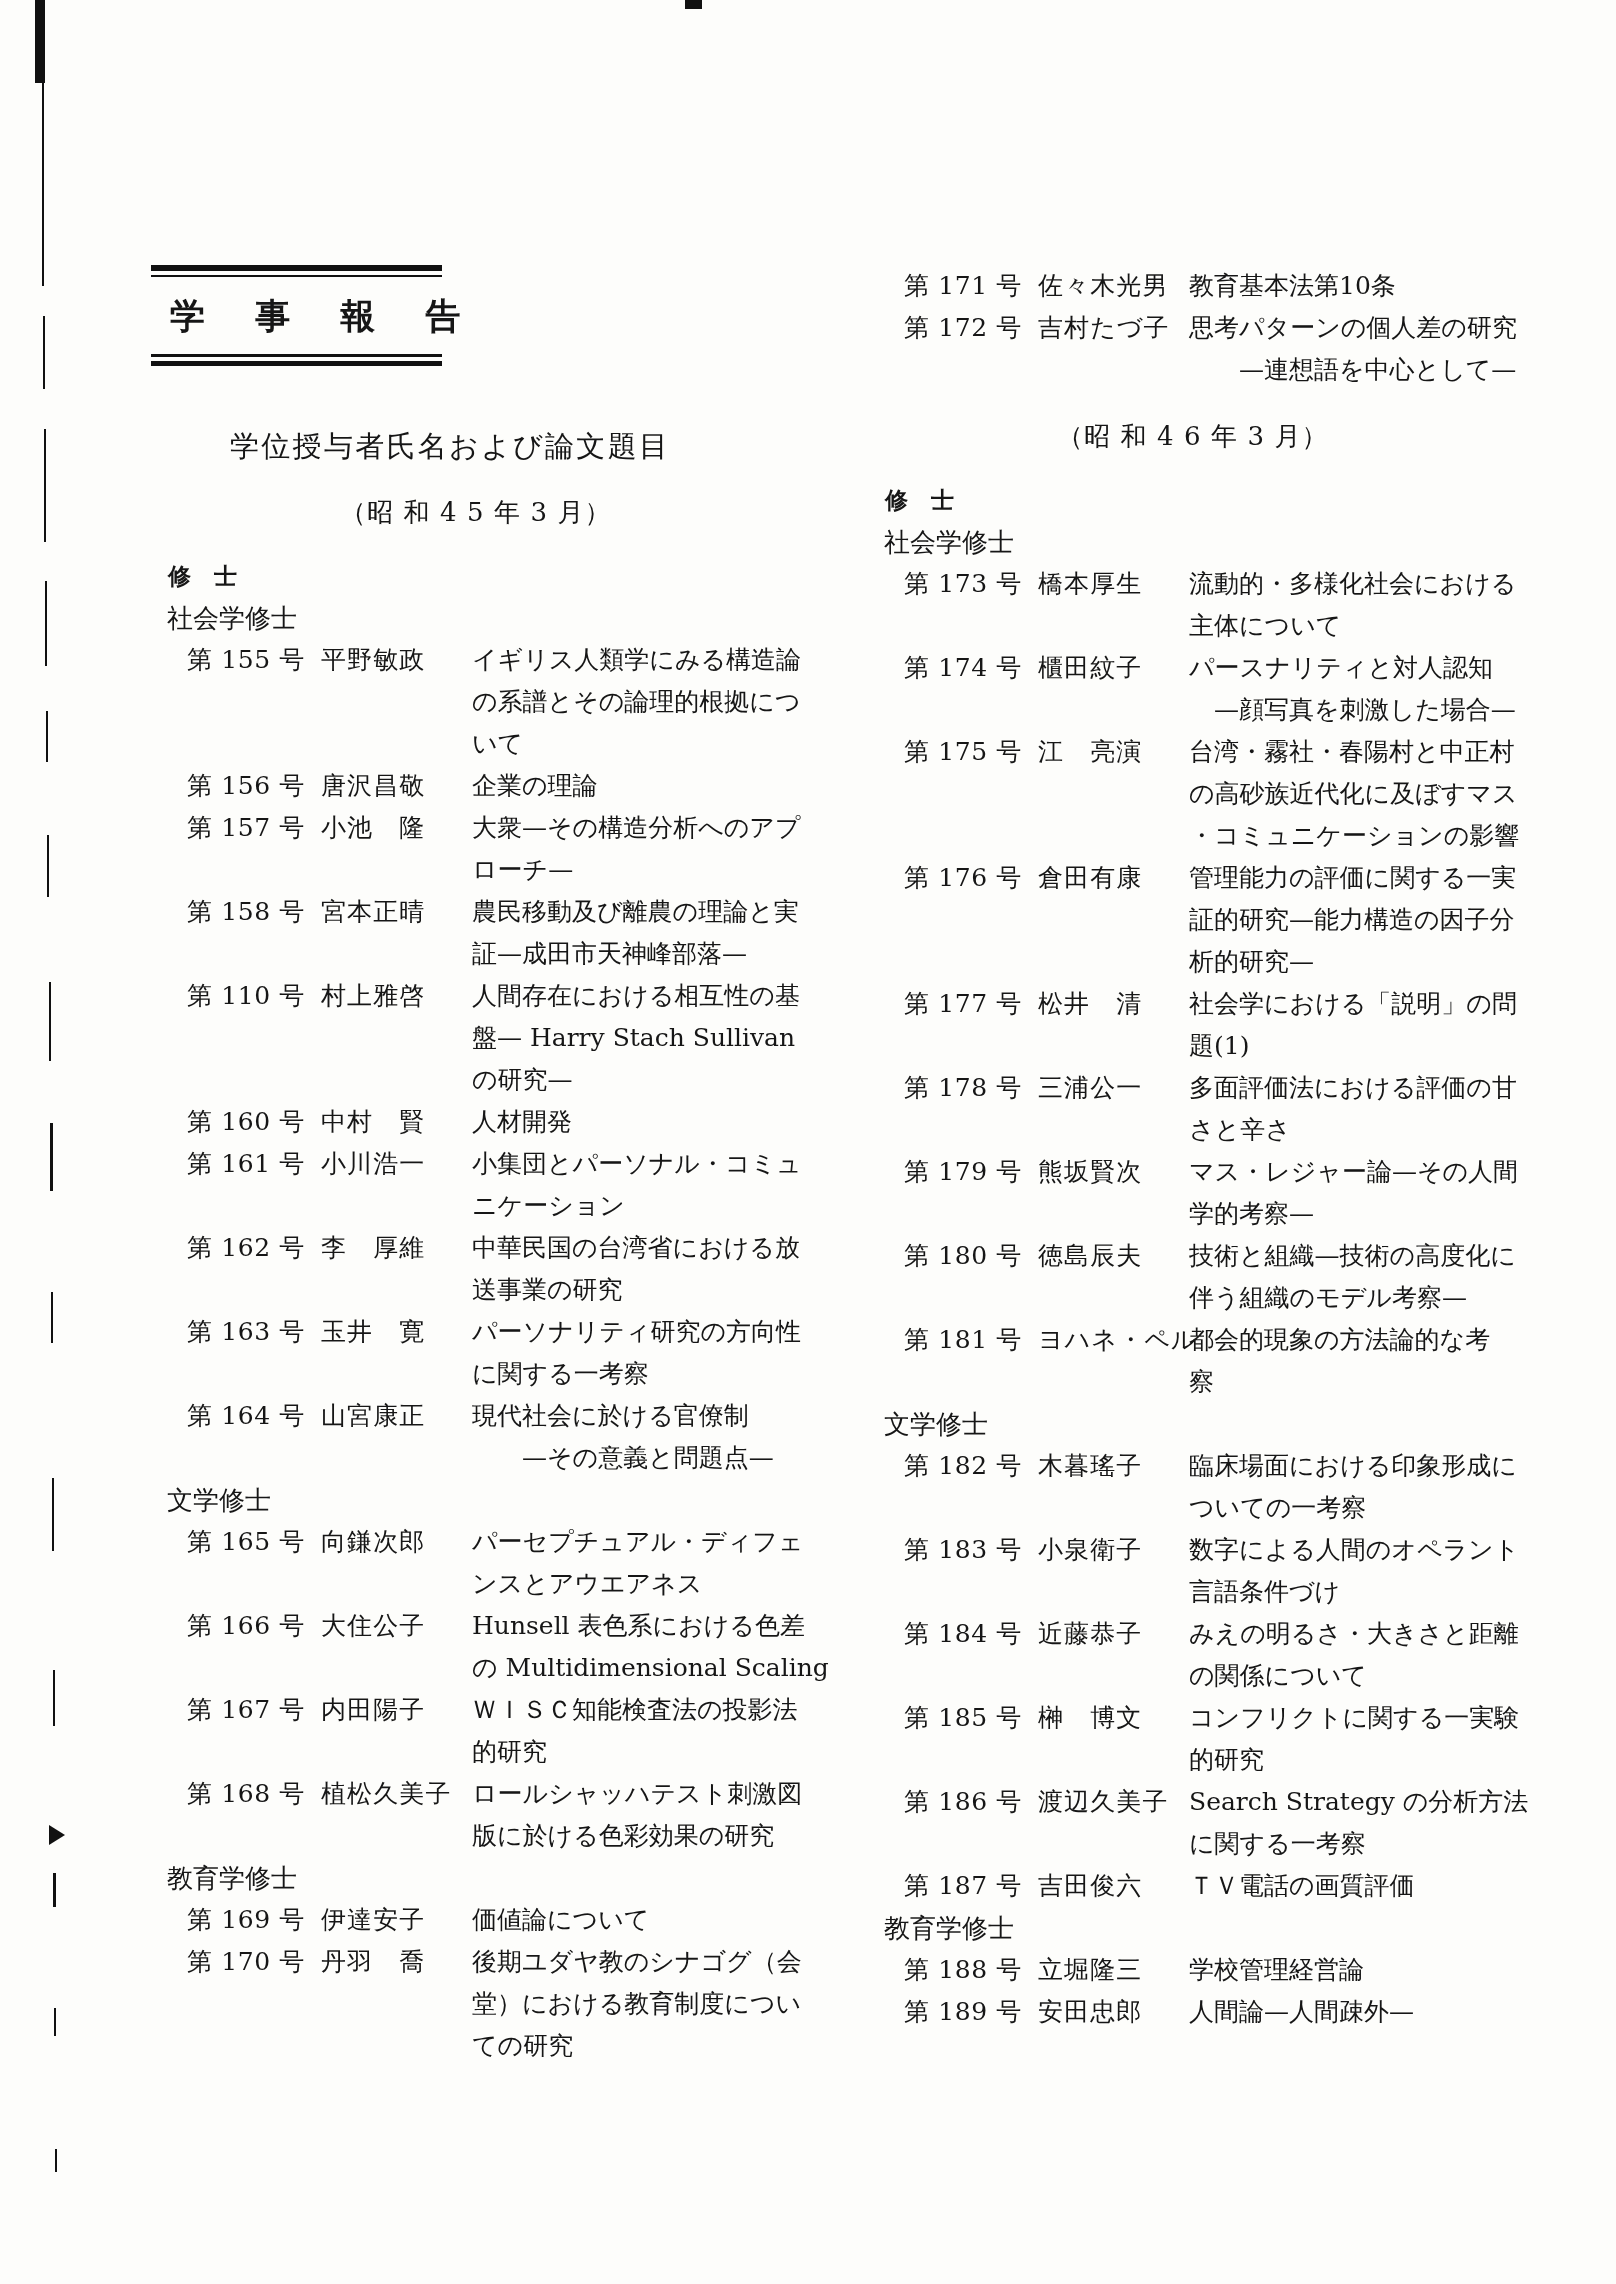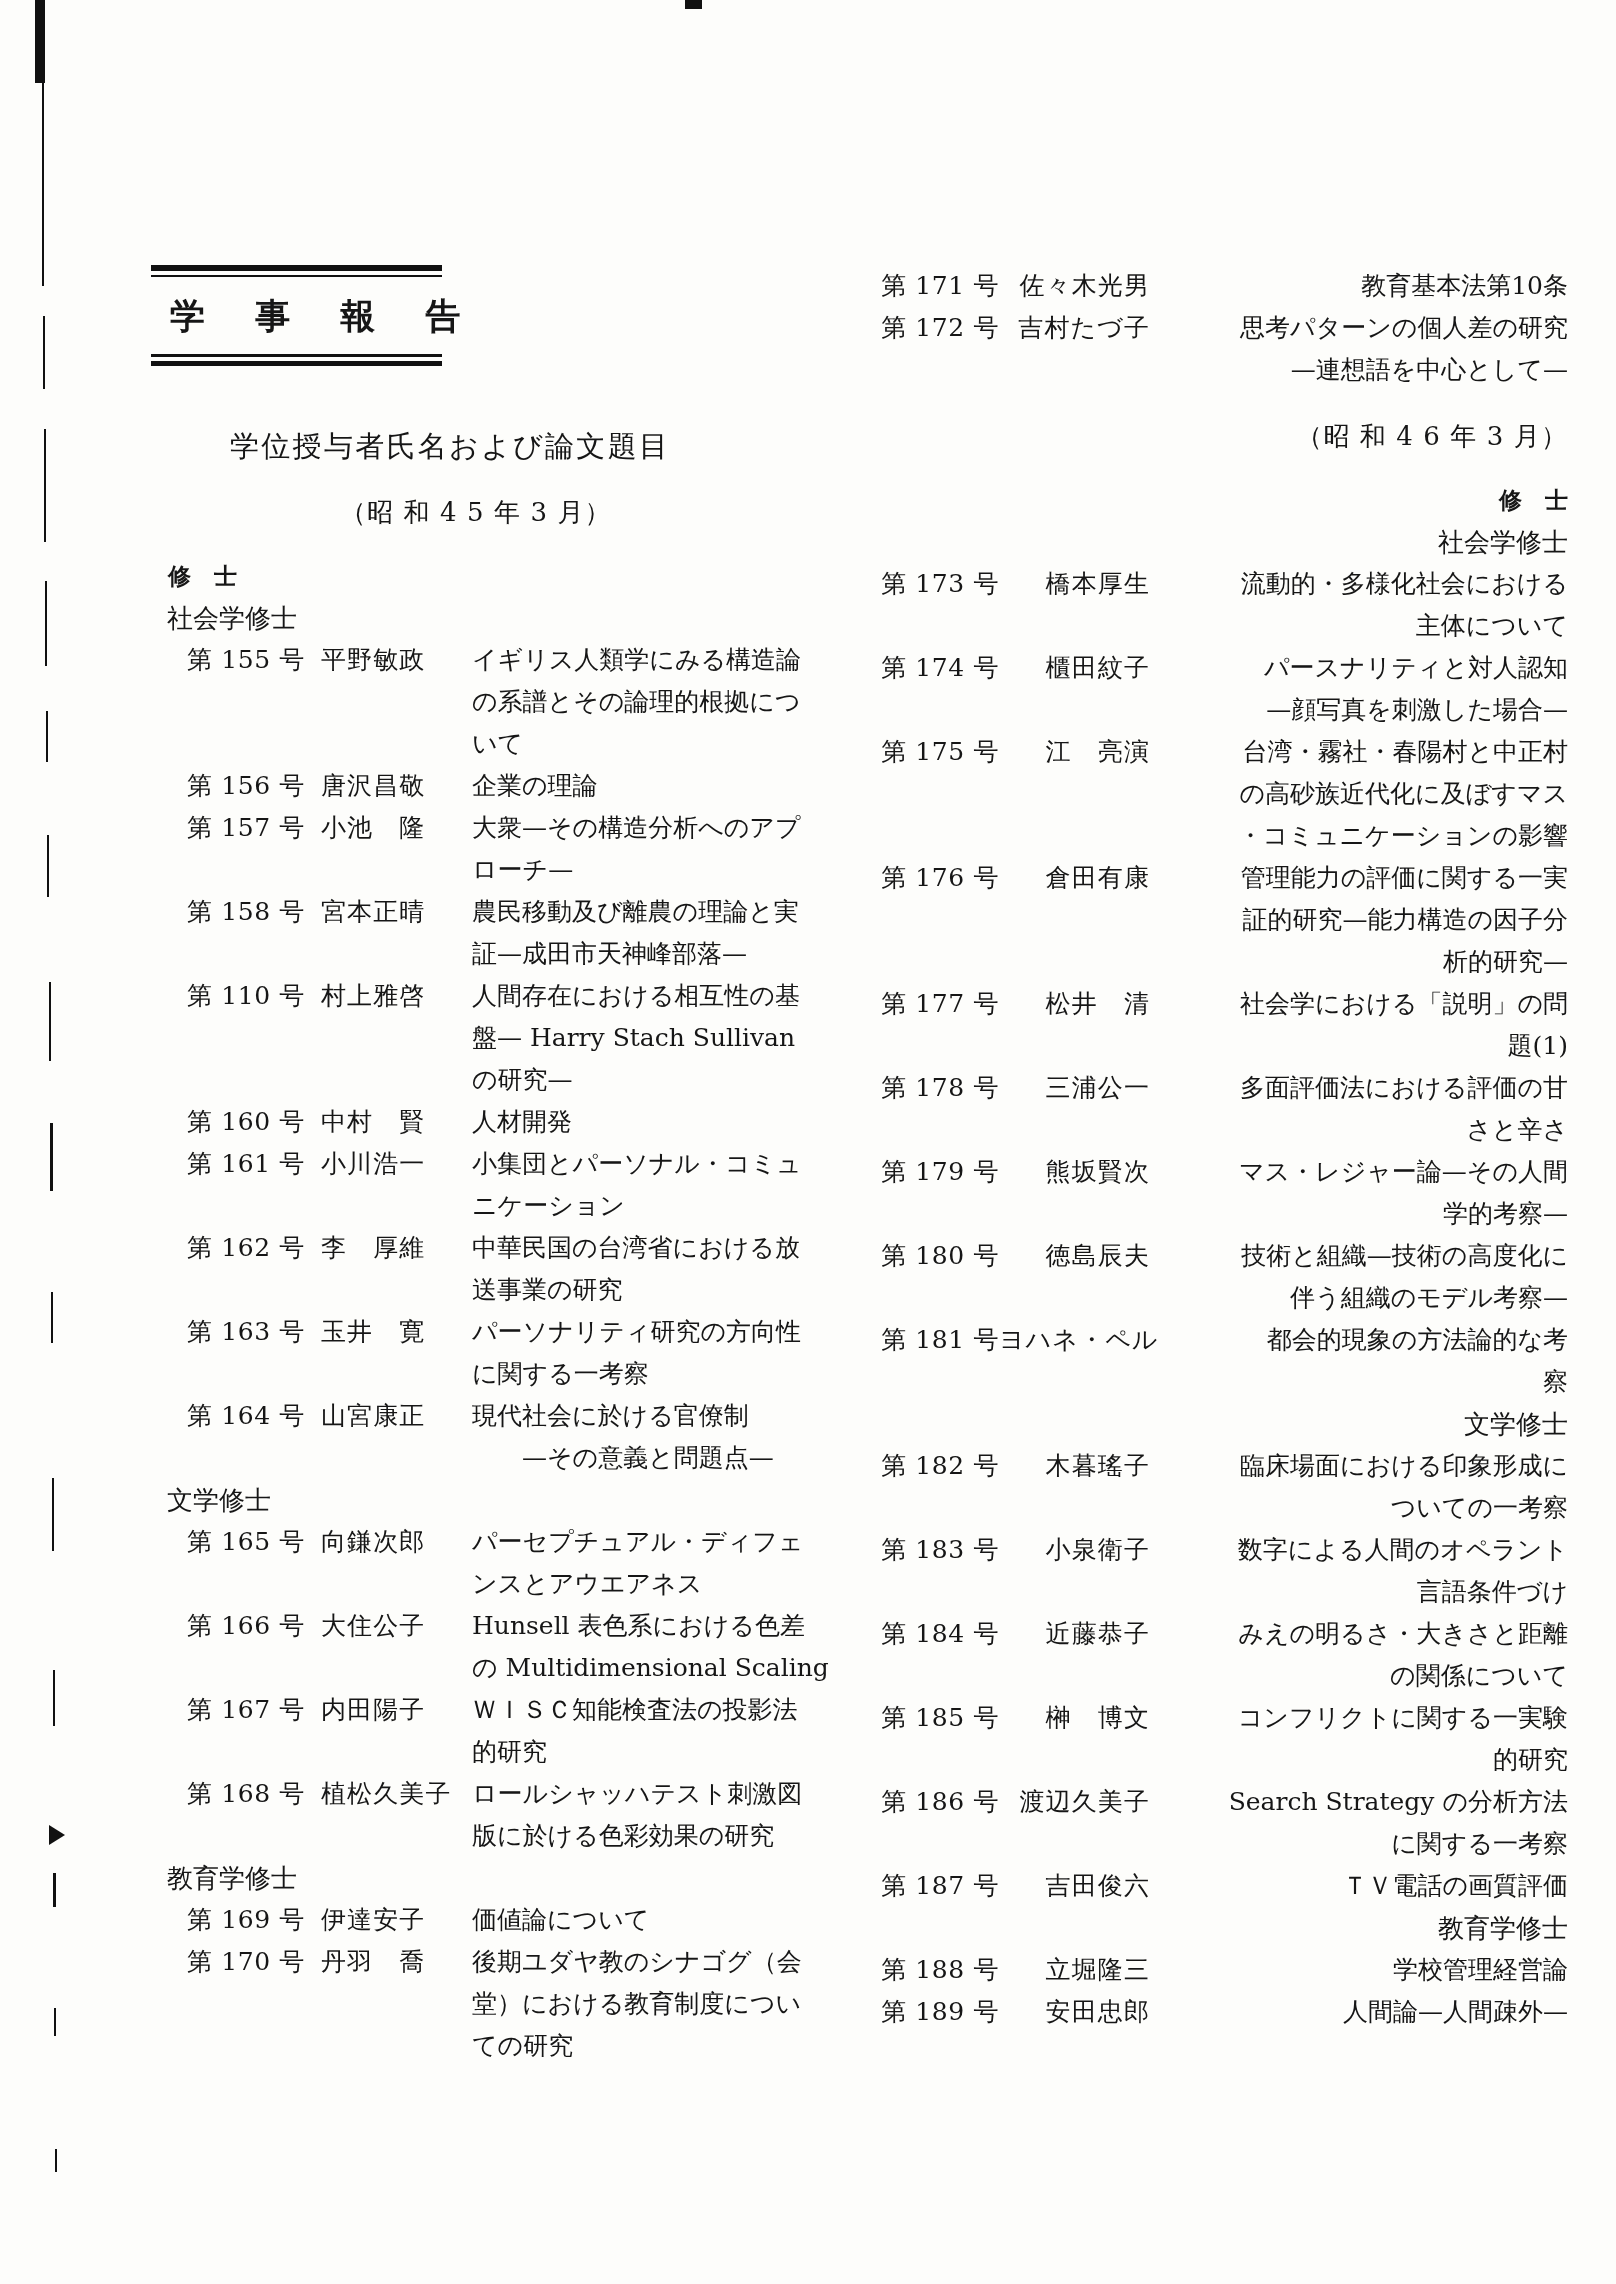--- a/index.html
+++ b/index.html
@@ -15,21 +15,21 @@
   .artifact{position:absolute;background:#111;}
   .artifact.tri{
     width:0;height:0;background:transparent;
     border-top:10.7px solid transparent;
     border-bottom:10.7px solid transparent;
     border-left:16px solid #111;
   }
   
   .col{position:absolute;top:265px;}
   .col-left{left:151px;width:685px;}
-  .col-right{left:829px;width:739px;text-align:right;}
+  .col-right{left:868px;width:739px;}
   
   .header-box{width:291px;padding:0;}
   .rule{background:#111;}
   .rule.thick{height:5.6px;}
   .rule.thin{height:2.8px;margin-top:4px;}
   .rule.thin-b{height:2.8px;}
   .rule.thick-b{height:5.6px;margin-top:4px;}
   .header-box .box-title{
     text-align:center;
     font-size:35px;font-weight:bold;

